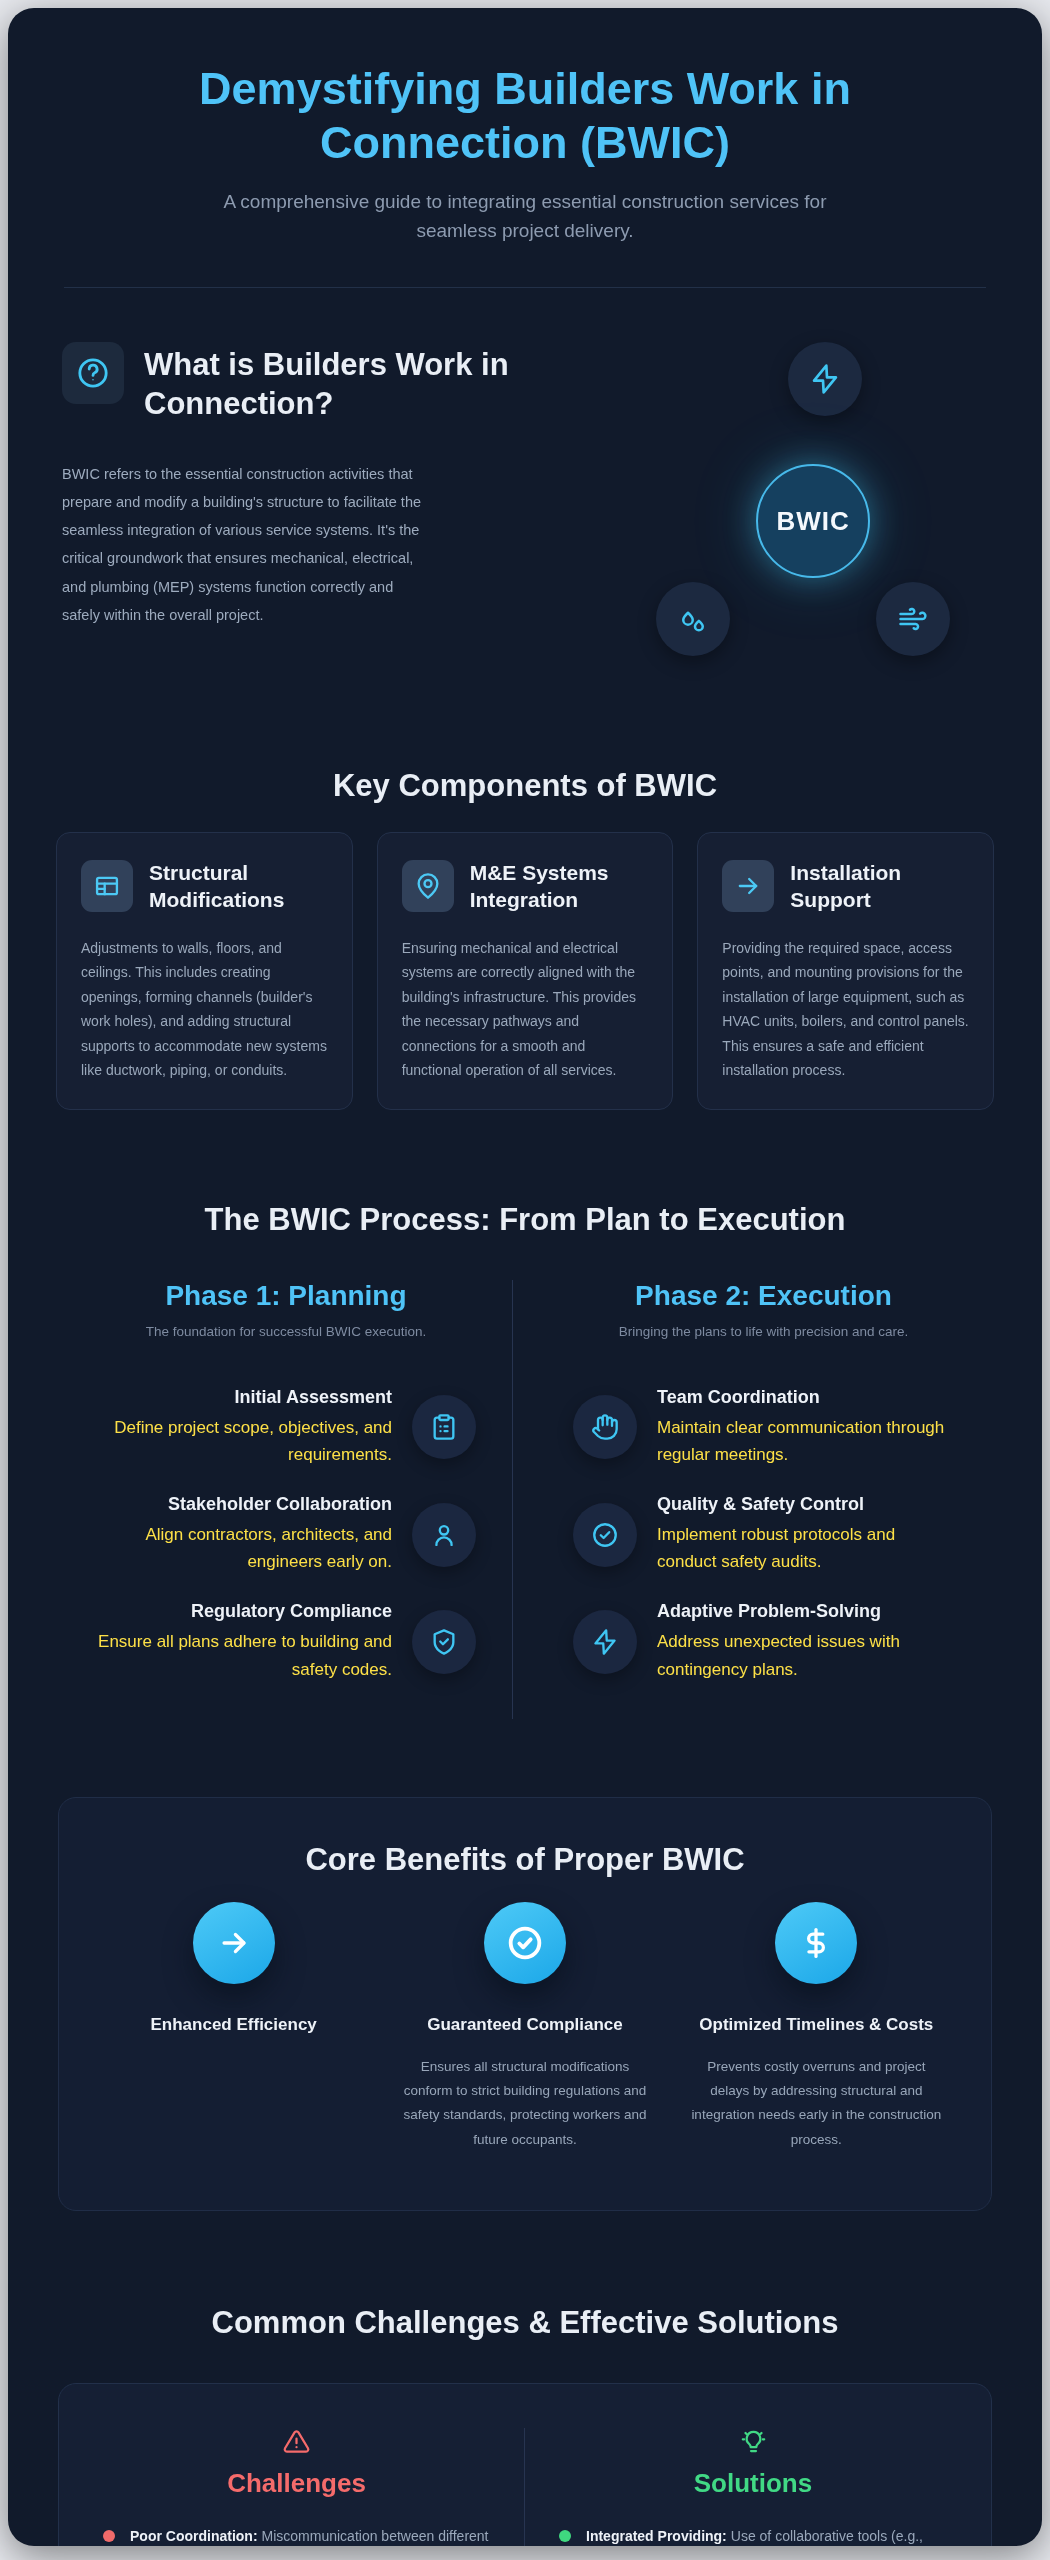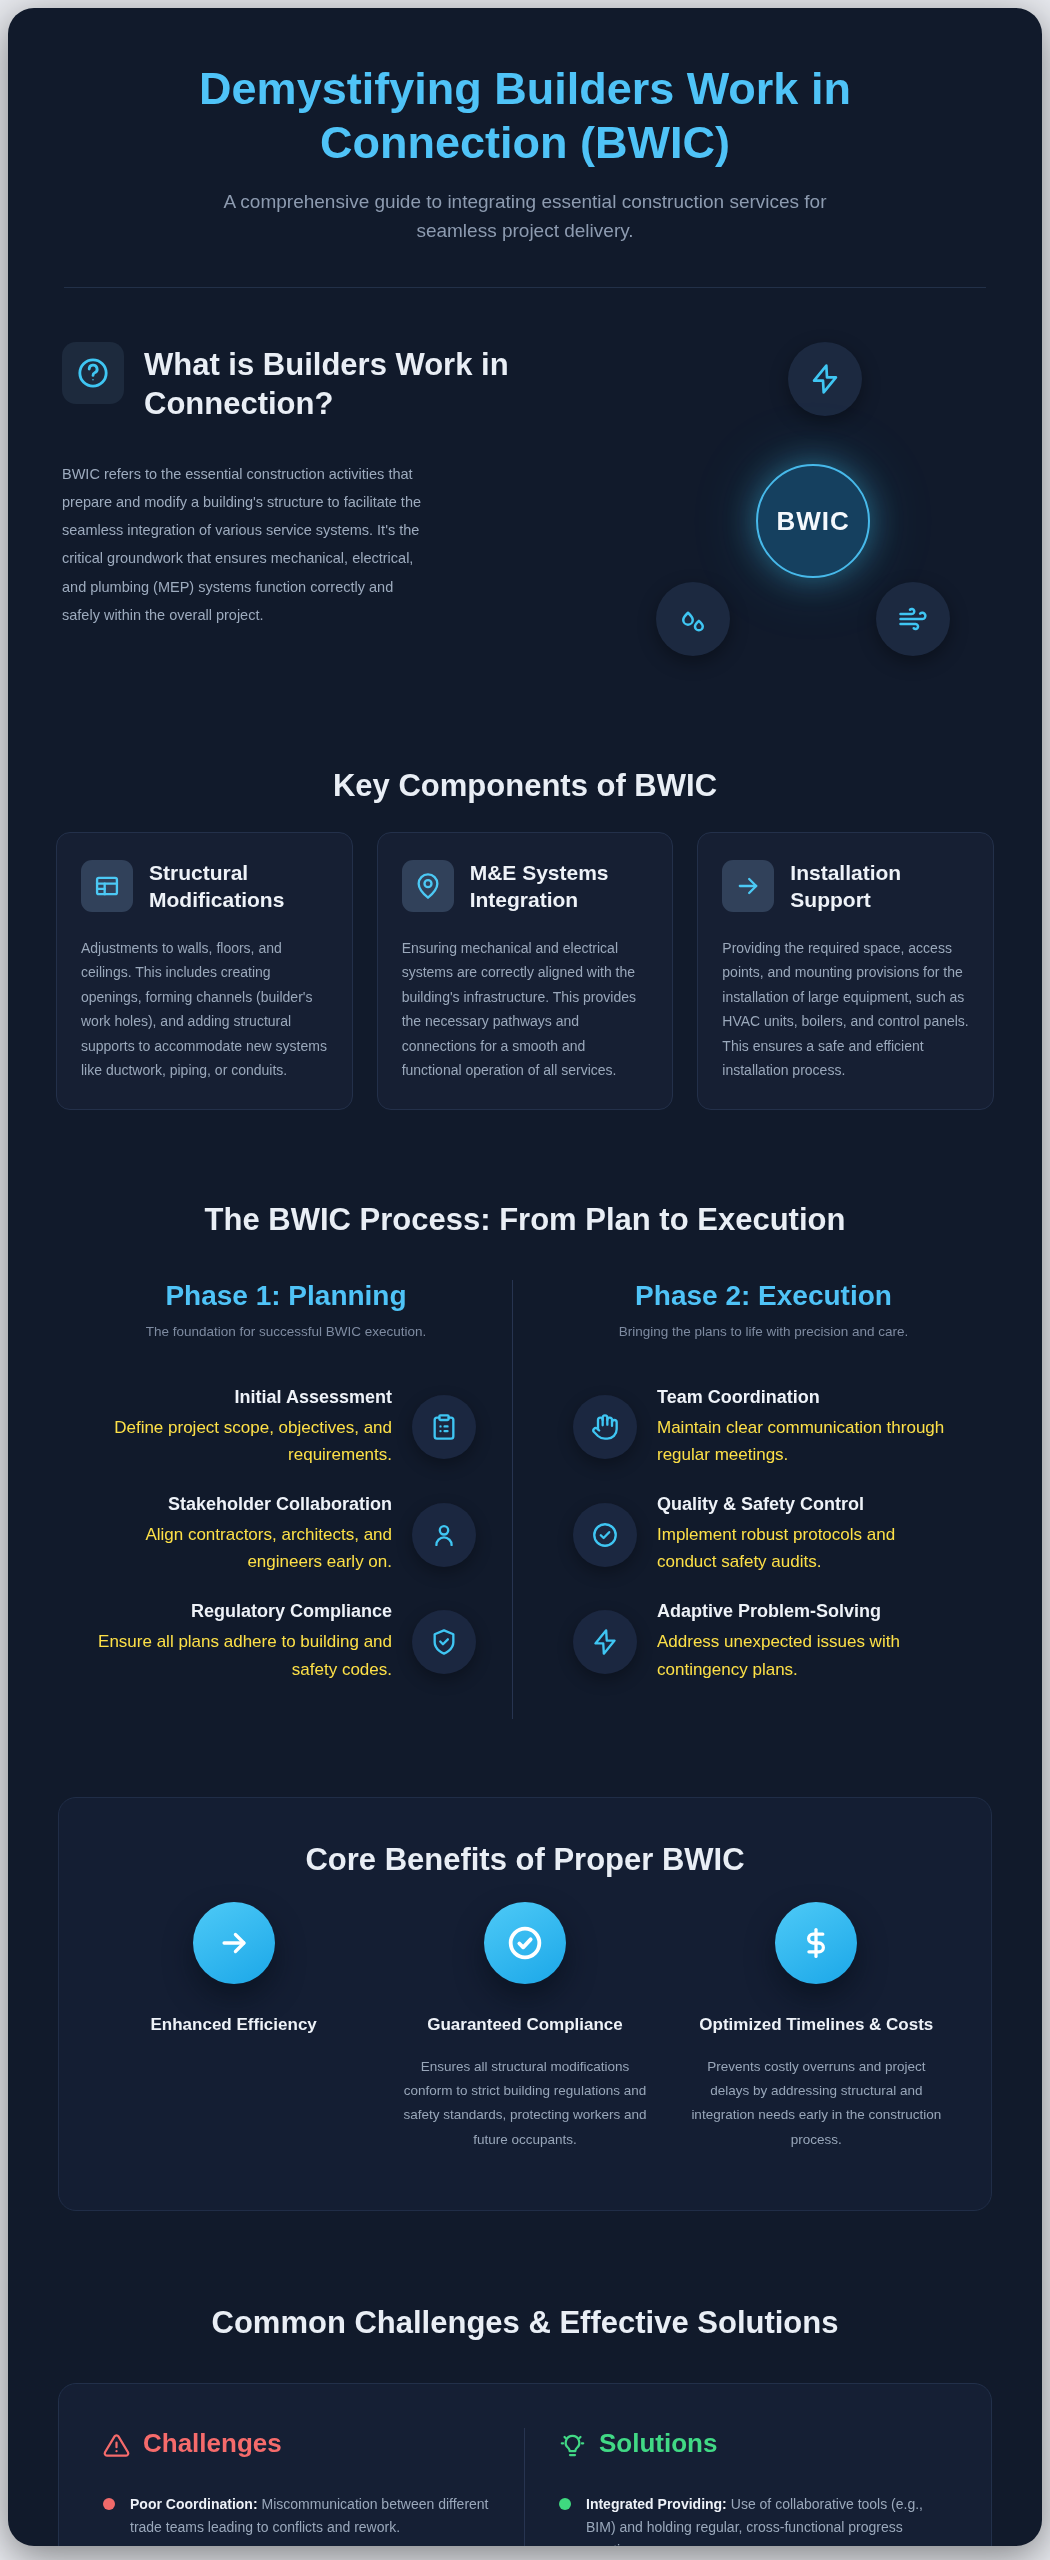--- a/index.html
+++ b/index.html
@@ -107,21 +107,21 @@
 
   
   .cs-h2 { margin-bottom:42px; }
   .cs-card {
     background:#151f34; border:1px solid #22304a; border-radius:18px;
     padding:44px 10px 30px; margin:0 2px 8px;
     display:grid; grid-template-columns:1fr 1fr;
   }
   .cs-col { padding:0 34px; }
   .cs-col.left { border-right:1px solid #273450; }
-  .cs-head { display:flex; align-items:flex-end; gap:13px; font-size:26px; font-weight:bold; margin-bottom:34px; }
+  .cs-head { display:flex; align-items:center; gap:13px; font-size:26px; font-weight:bold; margin-bottom:26px;flex-direction:column; }
   .cs-head.red { color:#f56b6b; }
   .cs-head.green { color:#41d985; }
   .cs-list { list-style:none; }
   .cs-item { display:flex; gap:15px; margin-bottom:24px; }
   .dot { width:12px; height:12px; border-radius:50%; flex:0 0 12px; margin-top:5px; }
   .dot.red { background:#f06a6a; }
   .dot.green { background:#3fd97f; }
   .cs-text { font-size:14px; line-height:1.65; color:#9aa8bb; }
   .cs-label { color:#eef2f8; font-weight:bold; margin-right:4px; }
 

